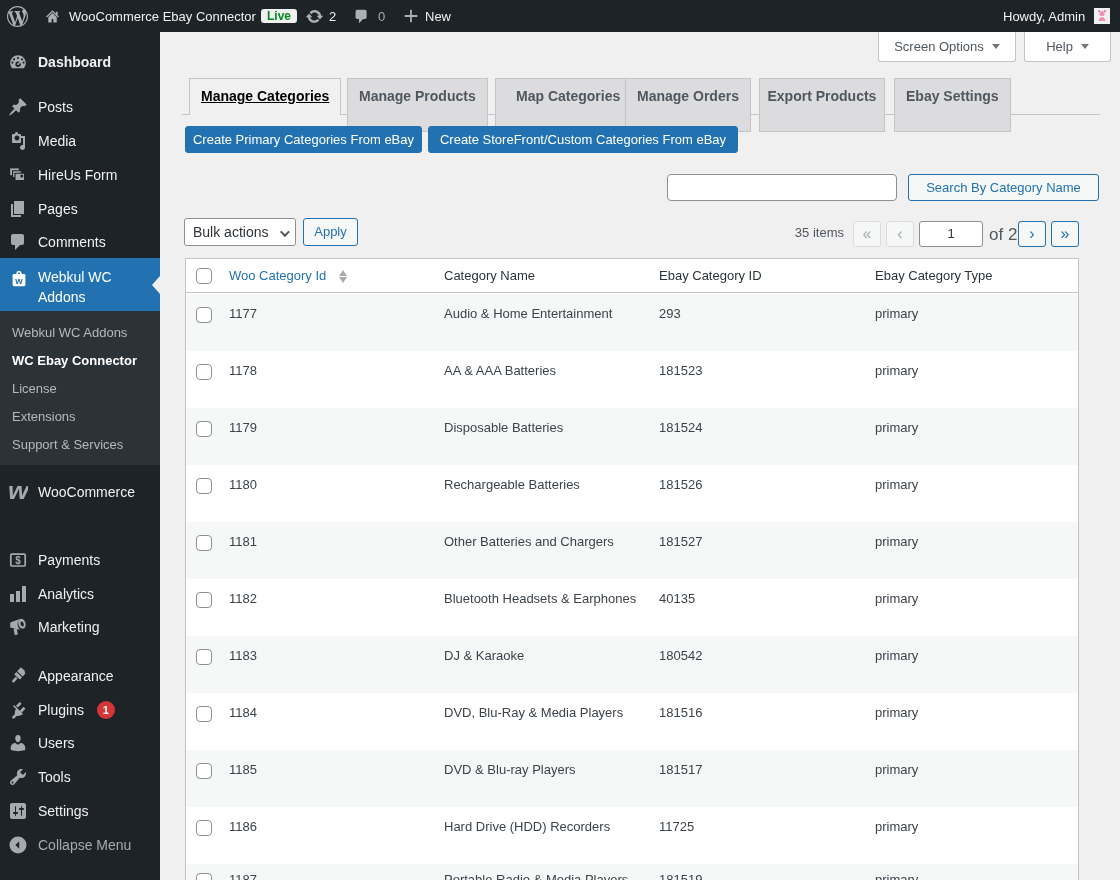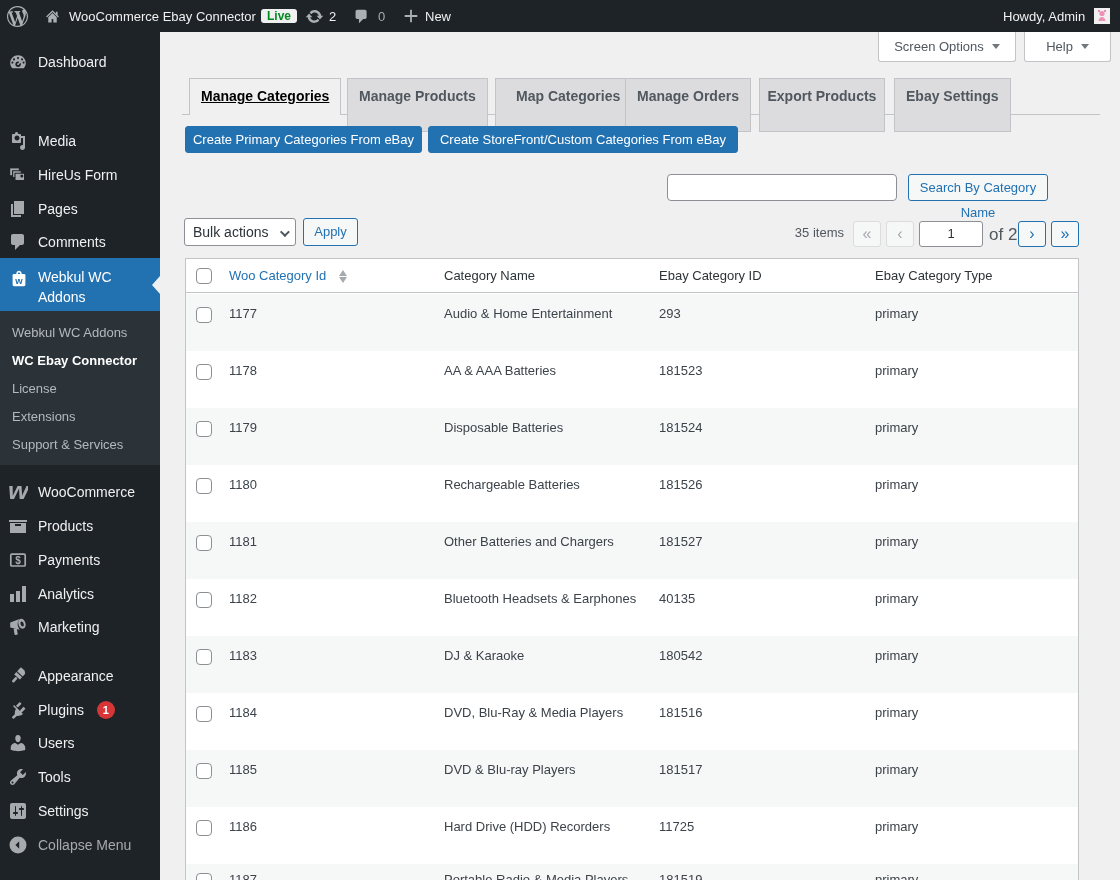--- a/index.html
+++ b/index.html
@@ -35,21 +35,21 @@
 .meta-link .tri { display:inline-block; width:0; height:0; border-left:4px solid transparent; border-right:4px solid transparent; border-top:5px solid #72777c; margin-left:8px; }
 
 #tabline { position:absolute; left:22px; top:82px; width:918px; height:1px; background:#c3c4c7; }
 .nav-tab { position:absolute; top:46px; height:54px; background:#dcdcde; border:1px solid #c3c4c7; color:#50575e; font-size:14px; font-weight:bold; line-height:34px; padding:0 11px; }
 .nav-tab.active { background:#f0f0f1; border-bottom:none; color:#000; height:37px; z-index:2; }
 
 .btn-primary { position:absolute; top:94px; height:27px; background:#2271b1; border:1px solid #2271b1; border-radius:3px; color:#fff; font-size:13px; line-height:25px; text-align:center; }
 .btn-secondary { background:#f6f7f7; border:1px solid #2271b1; border-radius:3px; color:#2271b1; font-size:13px; text-align:center; }
 
 #searchbox { position:absolute; left:507px; top:142px; width:230px; height:27px; background:#fff; border:1px solid #8c8f94; border-radius:4px; }
-#searchbtn { position:absolute; left:748px; top:142px; width:140px; height:27px; line-height:25px; }
+#searchbtn { position:absolute; left:748px; top:142px; width:191px; height:27px; line-height:25px; }
 
 #bulksel { position:absolute; left:24px; top:186px; width:112px; height:28px; background:#fff; border:1px solid #8c8f94; border-radius:3px; color:#2c3338; font-size:14px; line-height:26px; padding-left:8px; }
 #bulksel .chev { position:absolute; right:8px; top:11px; width:7px; height:7px; border-right:2px solid #50575e; border-bottom:2px solid #50575e; transform:rotate(45deg) translateY(-2px); }
 #applybtn { position:absolute; left:143px; top:186px; width:55px; height:28px; line-height:26px; }
 
 #items-count { position:absolute; right:276px; top:193px; font-size:13px; color:#50575e; }
 .pg-btn { position:absolute; top:189px; width:28px; height:26px; border-radius:3px; font-size:16px; text-align:center; line-height:23px; }
 .pg-btn.dis { background:#f6f7f7; border:1px solid #dcdcde; color:#a7aaad; }
 .pg-btn.en { background:#f6f7f7; border:1px solid #2271b1; color:#2271b1; }
 #pg-input { position:absolute; left:759px; top:189px; width:64px; height:26px; background:#fff; border:1px solid #8c8f94; border-radius:3px; font-size:13px; color:#2c3338; text-align:center; line-height:24px; }
@@ -115,34 +115,40 @@
         <rect width="16" height="16" fill="#f0f0f1"></rect>
         <circle cx="8" cy="5.5" r="2.6" fill="#ef8fb4"></circle>
         <path d="M4.5 13c.4-2.6 1.8-4 3.5-4s3.1 1.4 3.5 4z" fill="#ef8fb4"></path>
         <circle cx="5" cy="3" r="1" fill="#e06c9f"></circle>
         <circle cx="11" cy="3" r="1" fill="#e06c9f"></circle>
       </svg>
   </div>
 </div>
 
 <div id="sidebar">
-  <div class="menu-item" style="top:13px;">
+  <div class="menu-item" style="top:13px;font-weight:bold;">
     <svg class="mi-icon" viewBox="0 0 20 20">
         <path d="M10 3.2c-4.3 0-7.8 3.5-7.8 7.8 0 2 .76 3.9 2 5.2h11.6c1.24-1.3 2-3.2 2-5.2 0-4.3-3.5-7.8-7.8-7.8z" fill="#a7aaad"></path>
         <circle cx="6" cy="7.4" r="1.05" fill="#1d2327"></circle>
         <circle cx="10" cy="6.1" r="1.05" fill="#1d2327"></circle>
         <circle cx="14" cy="7.4" r="1.05" fill="#1d2327"></circle>
         <circle cx="4.4" cy="10.6" r="1.05" fill="#1d2327"></circle>
         <circle cx="15.6" cy="10.6" r="1.05" fill="#1d2327"></circle>
         <circle cx="10.1" cy="12.2" r="2.7" fill="#1d2327"></circle>
         <rect x="9.5" y="7.2" width="1.4" height="5.2" rx=".7" fill="#a7aaad" transform="rotate(40 10.1 12.2)"></rect>
         <circle cx="10.1" cy="12.2" r=".85" fill="#a7aaad"></circle>
       </svg>
     <span class="mi-label">Dashboard</span>
   </div>
+  <div class="menu-item" style="top:58px;">
+    <svg class="mi-icon" viewBox="0 0 20 20" fill="#a7aaad">
+        <path d="M10.44 3.02l1.82-1.82 6.36 6.35-1.83 1.82c-1.05-.68-2.48-.57-3.41.36l-.75.75c-.92.93-1.04 2.35-.35 3.41l-1.83 1.82-2.41-2.41-2.8 2.79c-.42.42-3.38 2.71-3.8 2.29s1.86-3.39 2.28-3.81l2.79-2.79L4.1 9.36l1.83-1.82c1.05.69 2.48.57 3.4-.36l.75-.75c.93-.92 1.05-2.35.36-3.41z"></path>
+      </svg>
+    <span class="mi-label">Posts</span>
+  </div>
   <div class="menu-item" style="top:92px;">
     <svg class="mi-icon" viewBox="0 0 20 20" fill="#a7aaad">
         <path d="M13 11V4c0-.6-.4-1-1-1h-1.7l-1-2H7.7l-1 2H5c-.6 0-1 .4-1 1v7c0 .6.4 1 1 1h7c.6 0 1-.4 1-1zM9 4.5c1.4 0 2.5 1.1 2.5 2.5S10.4 9.5 9 9.5 6.5 8.4 6.5 7 7.6 4.5 9 4.5zM17 5v11.5c0 1.4-1.1 2.5-2.5 2.5S12 17.9 12 16.5s1.1-2.5 2.5-2.5c.2 0 .3 0 .5.1V7h-2V5h4z"></path>
       </svg>
     <span class="mi-label">Media</span>
   </div>
   <div class="menu-item" style="top:126px;">
     <svg class="mi-icon" viewBox="0 0 20 20">
         <path d="M2.2 3.4h8.6v6.8H2.2z" fill="#a7aaad"></path>
         <path d="M4.6 5.8h8.6v6.8H4.6z" fill="#a7aaad" stroke="#1d2327" stroke-width="1.1"></path>
@@ -181,26 +187,20 @@
     <span class="sub-item">License</span>
     <span class="sub-item">Extensions</span>
     <span class="sub-item">Support &amp; Services</span>
   </div>
 
   <div class="menu-item" style="top:443px;">
     <svg class="mi-icon" viewBox="0 0 20 20" fill="#a7aaad">
         <text x="0" y="0" font-size="24" font-weight="bold" font-style="italic" text-anchor="middle" font-family="Liberation Sans" transform="translate(10.2 16.5) scale(1.1 1)">w</text>
       </svg>
     <span class="mi-label">WooCommerce</span>
-  </div>
-  <div class="menu-item" style="top:477px;">
-    <svg class="mi-icon" viewBox="0 0 20 20" fill="#a7aaad">
-        <path d="M19 4v2H1V4h18zM2 7h16v10H2V7zm11 3V8H7v2h6z"></path>
-      </svg>
-    <span class="mi-label">Products</span>
   </div>
   <div class="menu-item" style="top:511px;">
     <svg class="mi-icon" viewBox="0 0 20 20">
         <rect x="2.8" y="4.2" width="14.4" height="11.8" rx="1" fill="none" stroke="#a7aaad" stroke-width="1.7"></rect>
         <text x="10.1" y="13.6" font-size="10" font-weight="bold" fill="#a7aaad" text-anchor="middle" font-family="Liberation Sans">$</text>
       </svg>
     <span class="mi-label">Payments</span>
   </div>
   <div class="menu-item" style="top:545px;">
     <svg class="mi-icon" viewBox="0 0 20 20" fill="#a7aaad">

